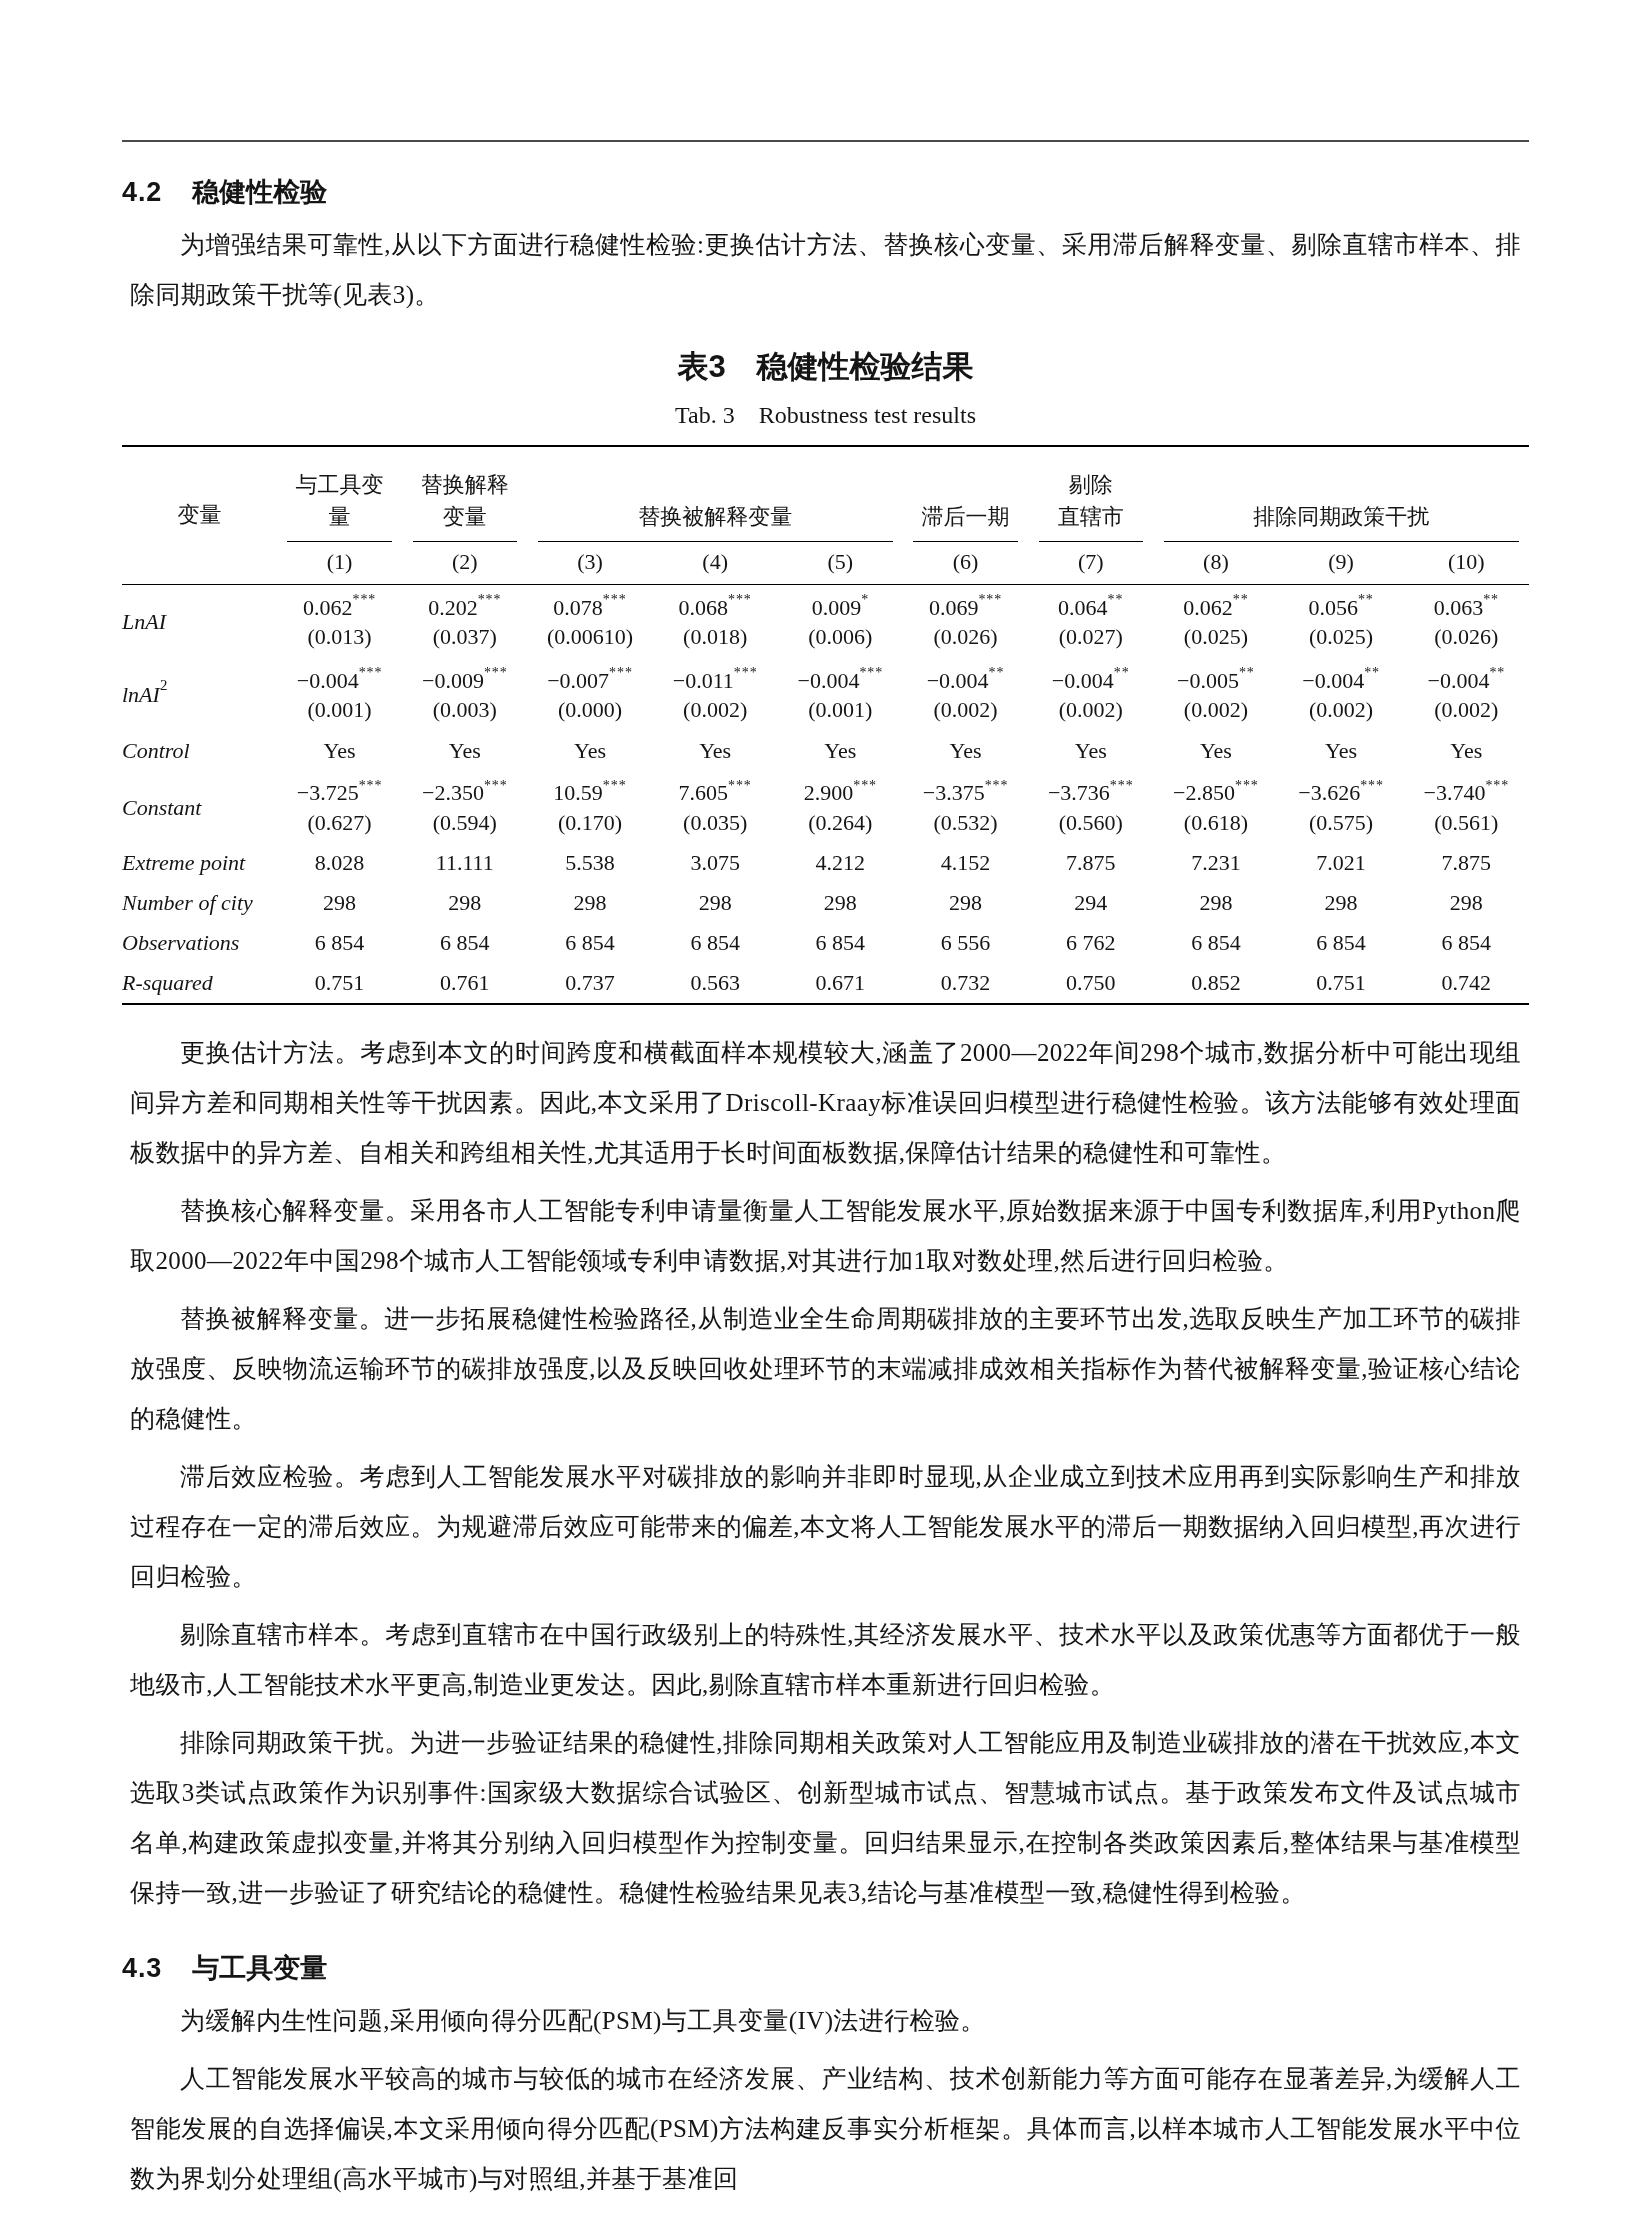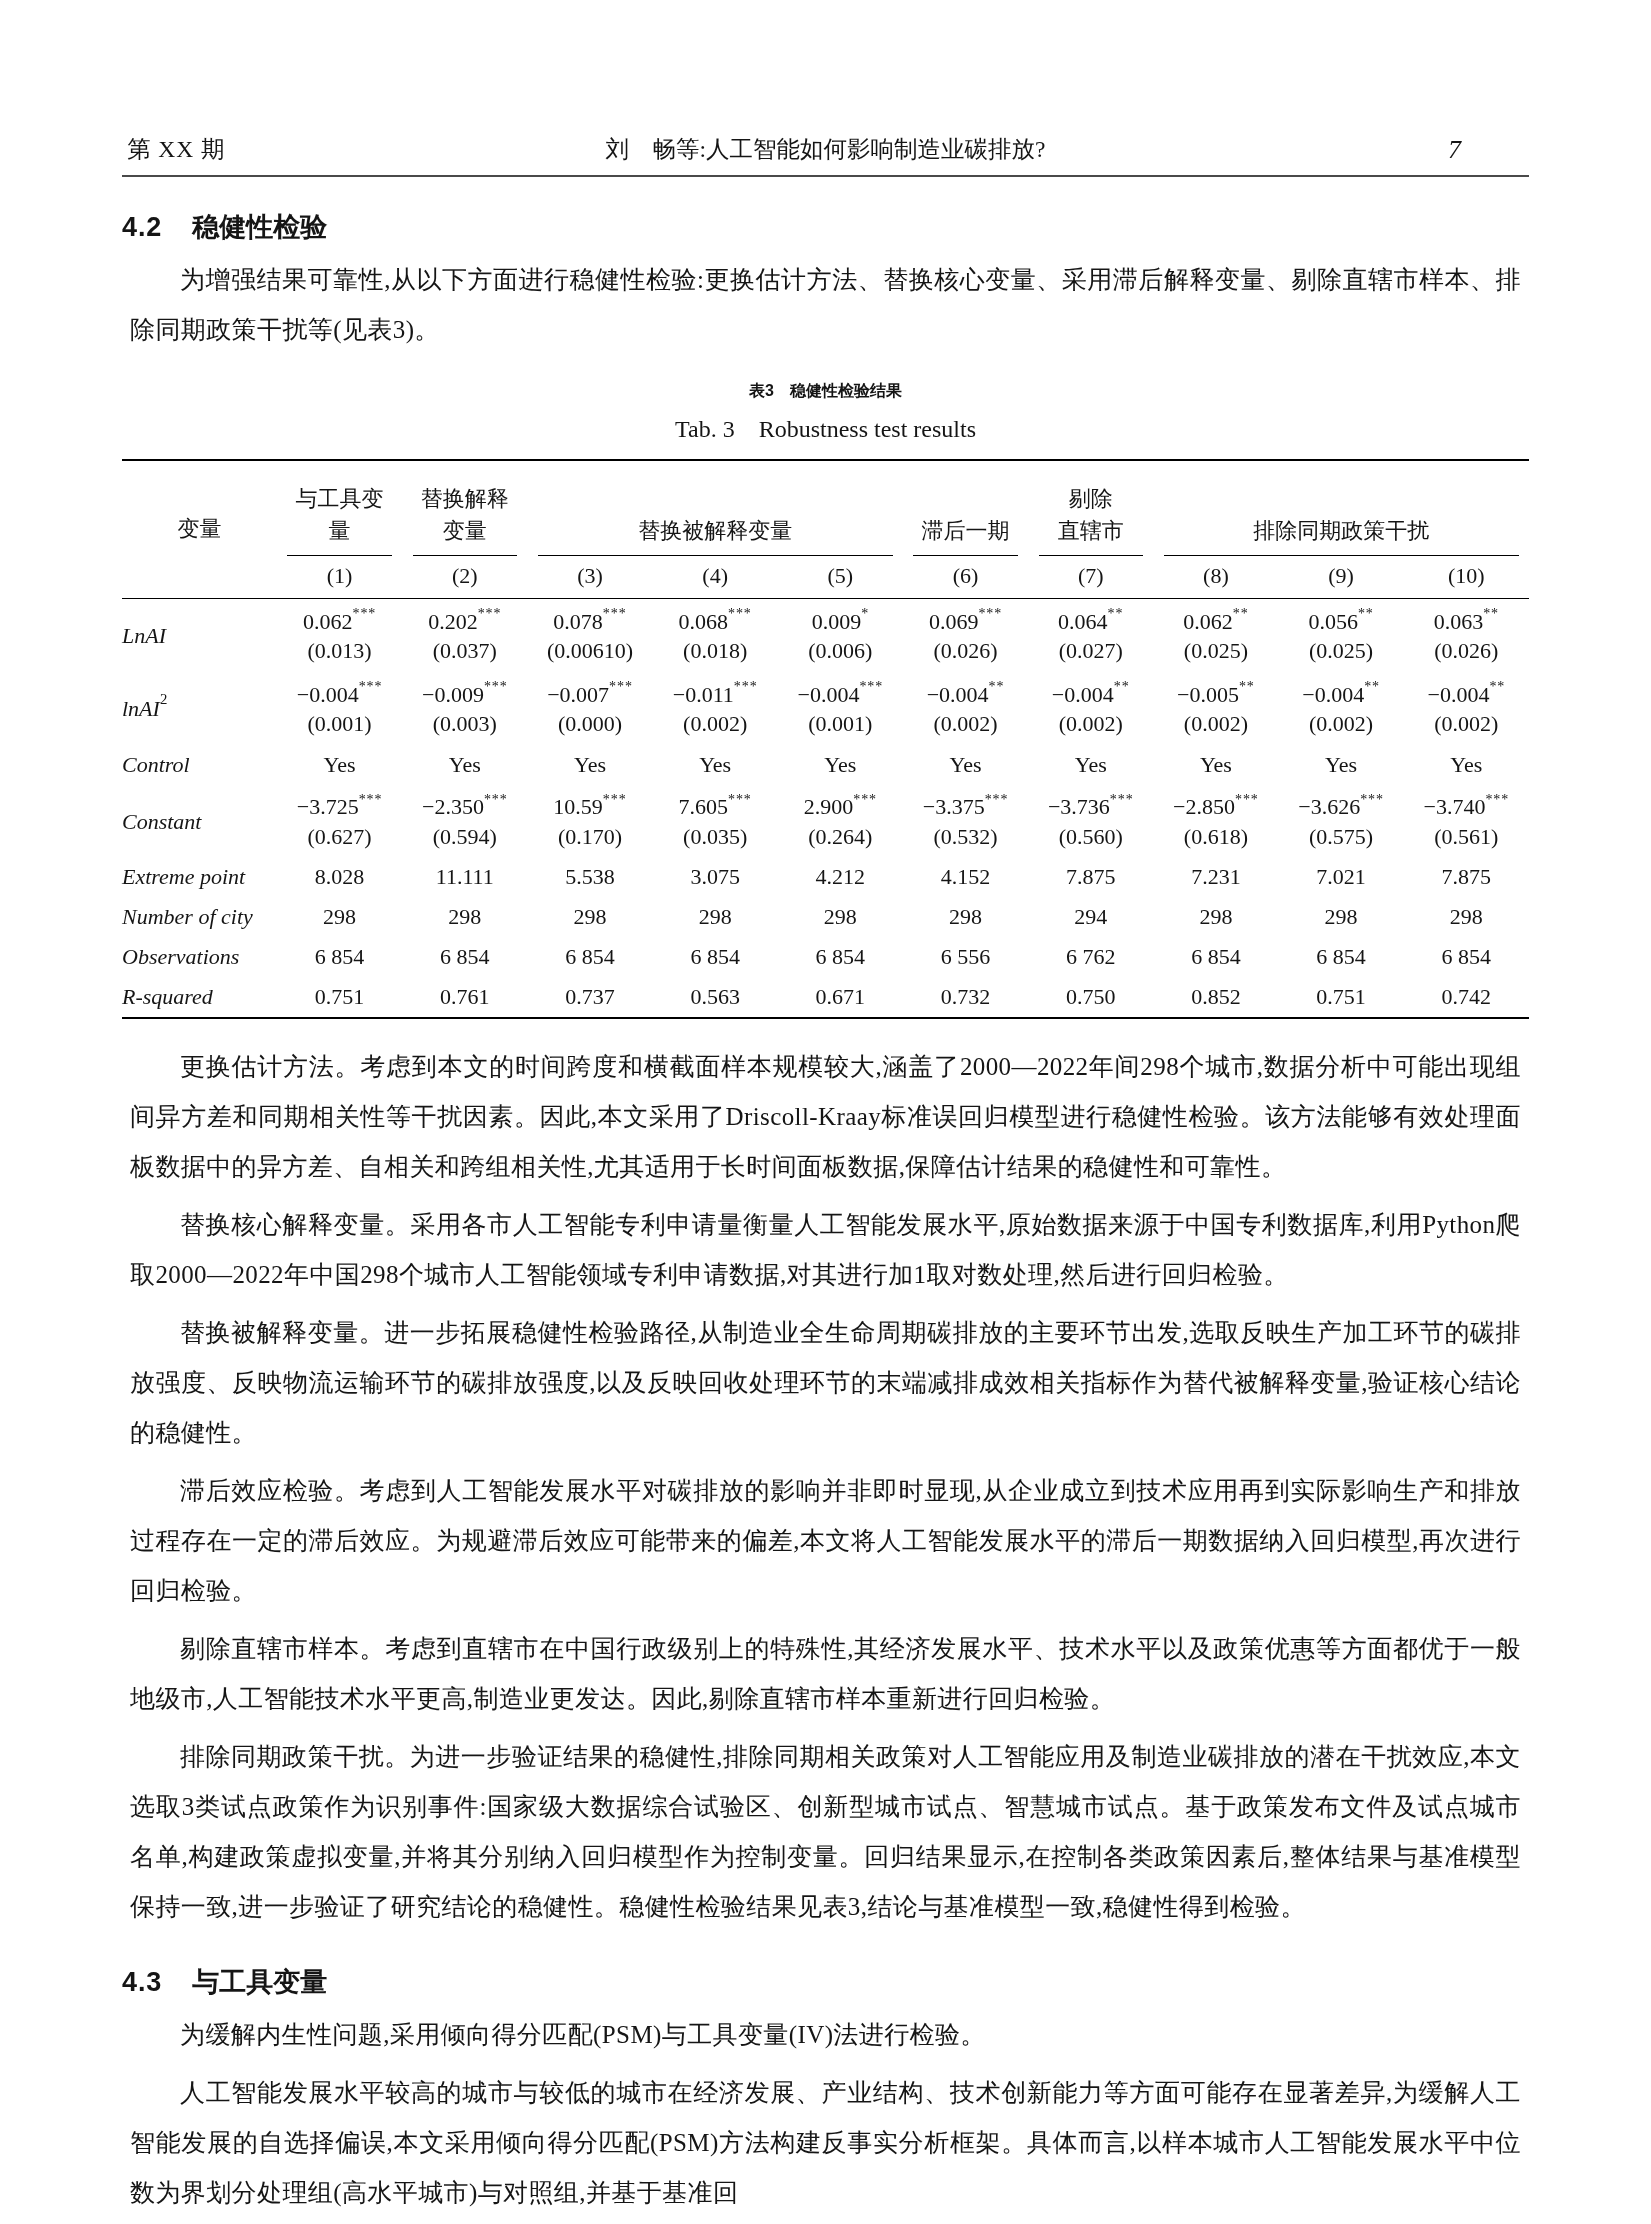--- a/index.html
+++ b/index.html
@@ -30,21 +30,21 @@
   .body-p{
     font-size:25px;line-height:50px;margin:8px;
     text-align:justify;text-indent:2em;
     letter-spacing:0.4px;
     font-family:Liberation Serif, serif;
   }
 
   
   .cap-zh{
     font-family:"Liberation Sans","DejaVu Sans",sans-serif;
-    font-weight:bold;font-size:16px;text-align:center;margin-top:26px;
+    font-weight:bold;font-size:31px;text-align:center;margin-top:26px;
   }
   .cap-en{font-size:24px;text-align:center;margin:14px 0 15.6px 0;}
 
   
   table.robust{
     width:100%;border-collapse:collapse;table-layout:fixed;
     border-top:2.6px solid #000;border-bottom:2.6px solid #000;
     font-size:22px;
   }
   table.robust col.c-var{width:155px;}
@@ -68,25 +68,20 @@
   .cv sup{position:relative;top:-2.6px;letter-spacing:0.9px;}
   td.rowlabel sup{font-size:14.8px;top:-3.5px;position:relative;}
 
   .after-table{margin-top:22.6px;}
 </style>
 </head>
 <body>
 
 <div class="page">
 
-  <div class="run-head">
-    <span class="left">第 XX 期</span>
-    <span class="center">刘　畅等:人工智能如何影响制造业碳排放?</span>
-    <span class="right">7</span>
-  </div>
   <hr class="head-rule">
 
   <div class="sec-head">
     <span class="sec-no">4.2</span>
     <span>稳健性检验</span>
   </div>
 
   <p class="body-p">为增强结果可靠性,从以下方面进行稳健性检验:更换估计方法、替换核心变量、采用滞后解释变量、剔除直辖市样本、排除同期政策干扰等(见表3)。</p>
 
   <div class="cap-zh">表3　稳健性检验结果</div>

